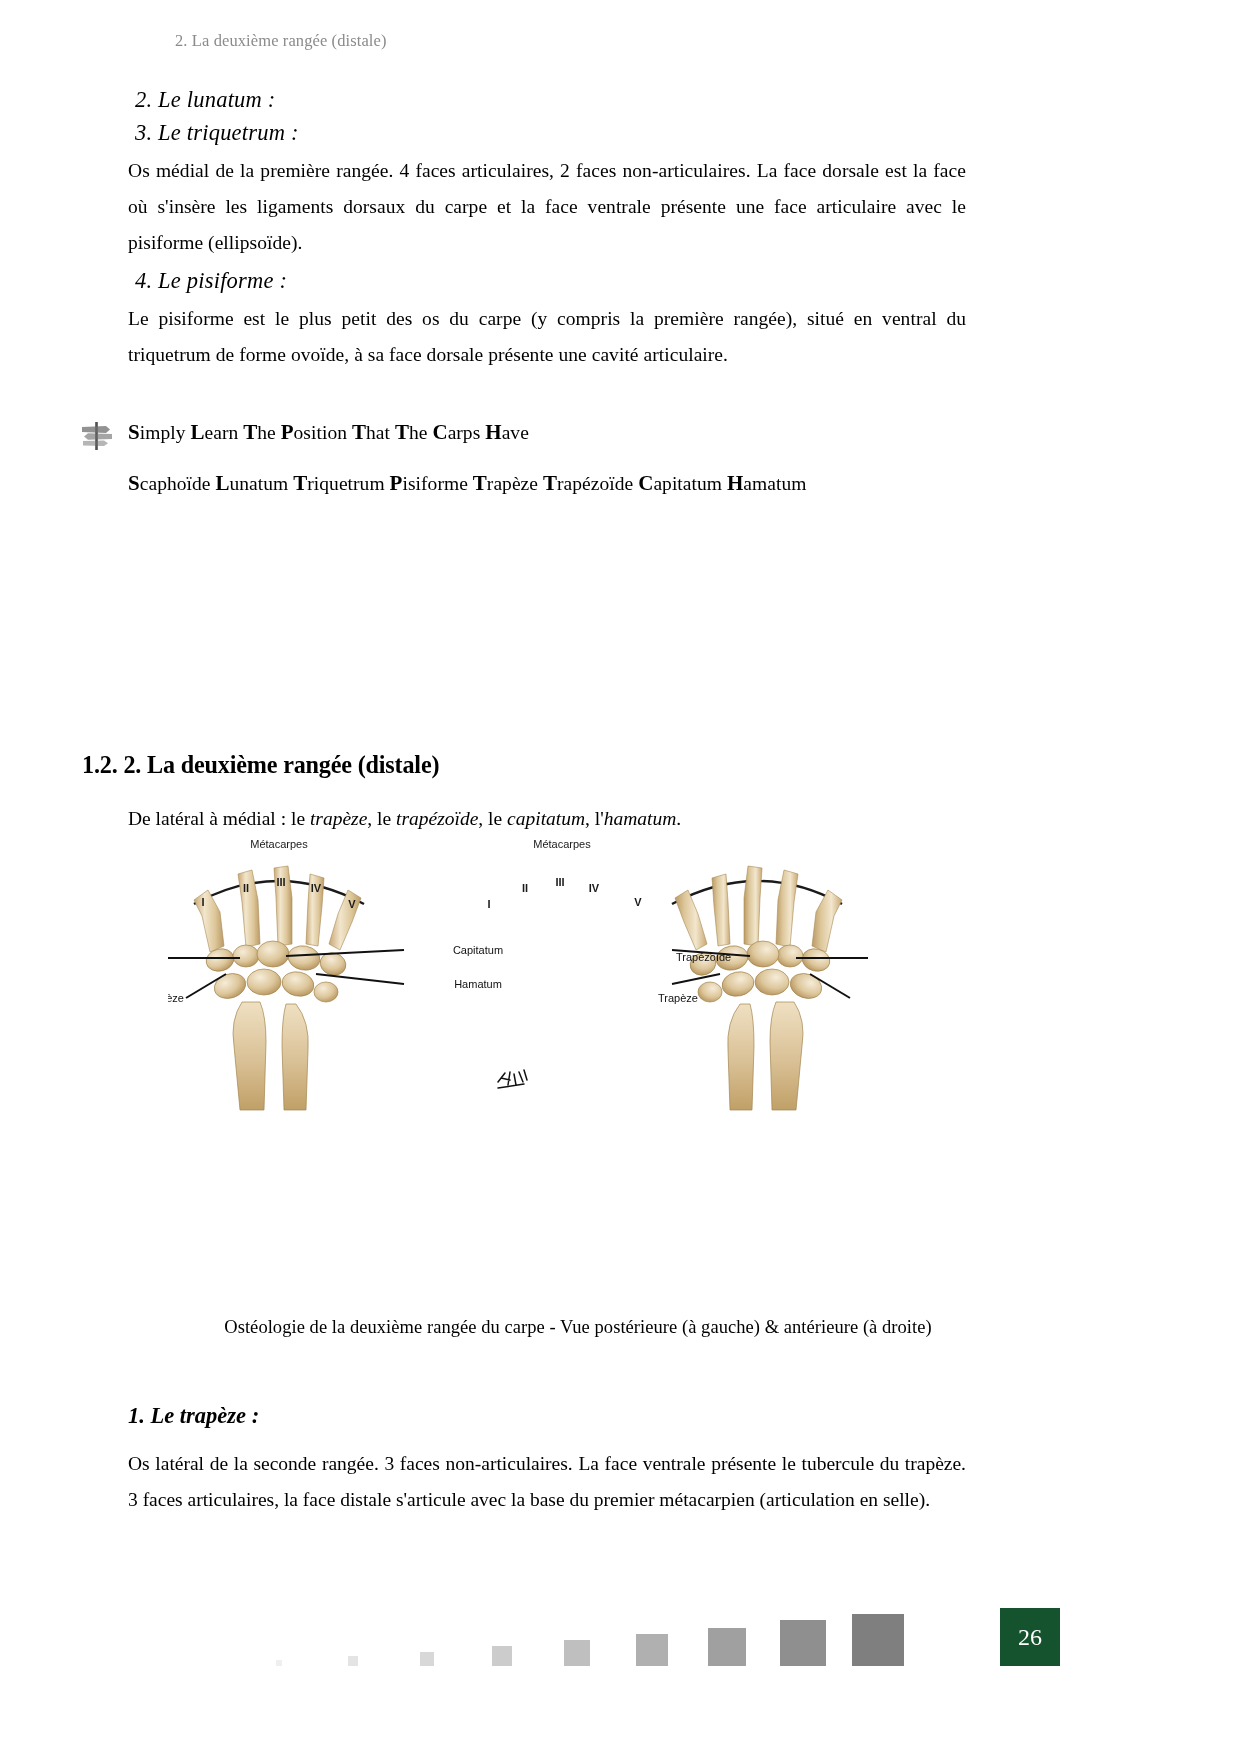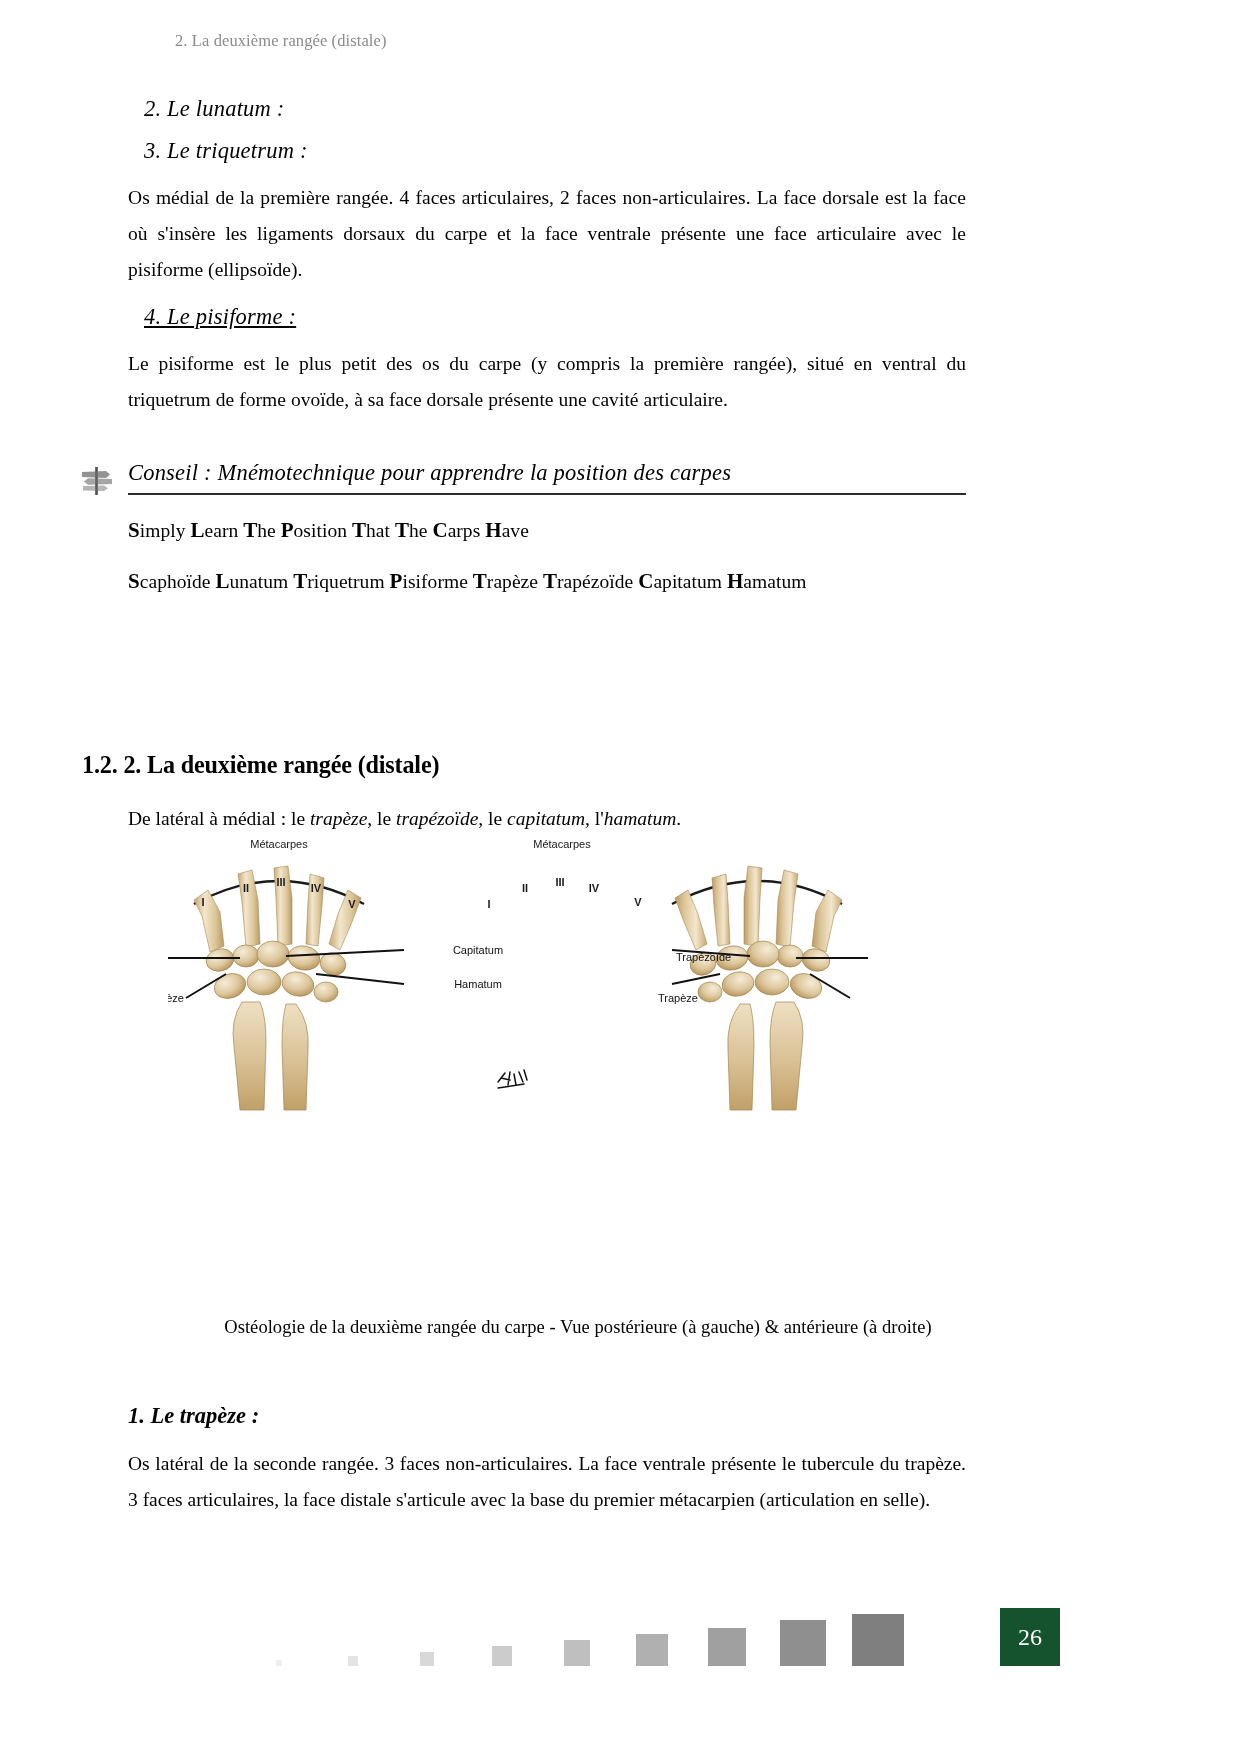--- a/index.html
+++ b/index.html
@@ -29,39 +29,39 @@
     position: absolute;
     left: 128px;
     top: 80px;
     width: 838px;
   }
 
   h3.sub {
     font-style: italic;
     font-weight: normal;
     font-size: 22.5px;
-    margin: 16px;
+    margin: 7px;
     padding: 0;
     letter-spacing: .2px;
   }
 
   p.body {
     font-size: 19.5px;
     line-height: 36px;
     text-align: justify;
     margin: 0;
     padding: 0;
     letter-spacing: .05px;
   }
 
   .sp-lunatum-head { margin-top: 4px; }
   .sp-lunatum-body { margin-top: 24px; }
   .sp-triq-head    { margin-top: 46px; }
   .sp-triq-body    { margin-top: 26px; }
-  .sp-pis-head     { margin-top: 42px; text-decoration: underline; }
+  .sp-pis-head     { margin-top: 42px; }
   .sp-pis-body     { margin-top: 26px; }
 
   
   .conseil-wrap {
     position: relative;
     margin-top: 42px;
   }
   .conseil-icon {
     position: absolute;
     left: -48px;
@@ -209,21 +209,20 @@
         <svg viewBox="0 0 34 30" width="34" height="30">
           <g fill="#6e6e6e">
             <rect x="15.2" y="1" width="2.6" height="28" fill="#4f4f4f"></rect>
             <polygon points="2,6 26,5 30,8.5 26,12 2,11" opacity="0.75"></polygon>
             <polygon points="32,13 8,12.2 4,15.5 8,18.8 32,18" opacity="0.62"></polygon>
             <polygon points="3,20 24,19.4 28,22.2 24,25 3,24.6" opacity="0.5"></polygon>
           </g>
         </svg>
       </span>
 
-      <div class="conseil-title">Conseil : Mnémotechnique pour apprendre la position des carpes</div>
 
       <div class="mnemo mnemo-1"><span class="cap">S</span><span>imply </span><span class="cap">L</span><span>earn </span><span class="cap">T</span><span>he </span><span class="cap">P</span><span>osition </span><span class="cap">T</span><span>hat </span><span class="cap">T</span><span>he </span><span class="cap">C</span><span>arps </span><span class="cap">H</span><span>ave</span></div>
       <div class="mnemo mnemo-2"><span class="cap">S</span><span>caphoïde </span><span class="cap">L</span><span>unatum </span><span class="cap">T</span><span>riquetrum </span><span class="cap">P</span><span>isiforme </span><span class="cap">T</span><span>rapèze </span><span class="cap">T</span><span>rapézoïde </span><span class="cap">C</span><span>apitatum </span><span class="cap">H</span><span>amatum</span></div>
 
     </div>
   </div>
 
   <h2 class="numbered">1.2. 2. La deuxième rangée (distale)</h2>
 
   <div class="intro-line">

